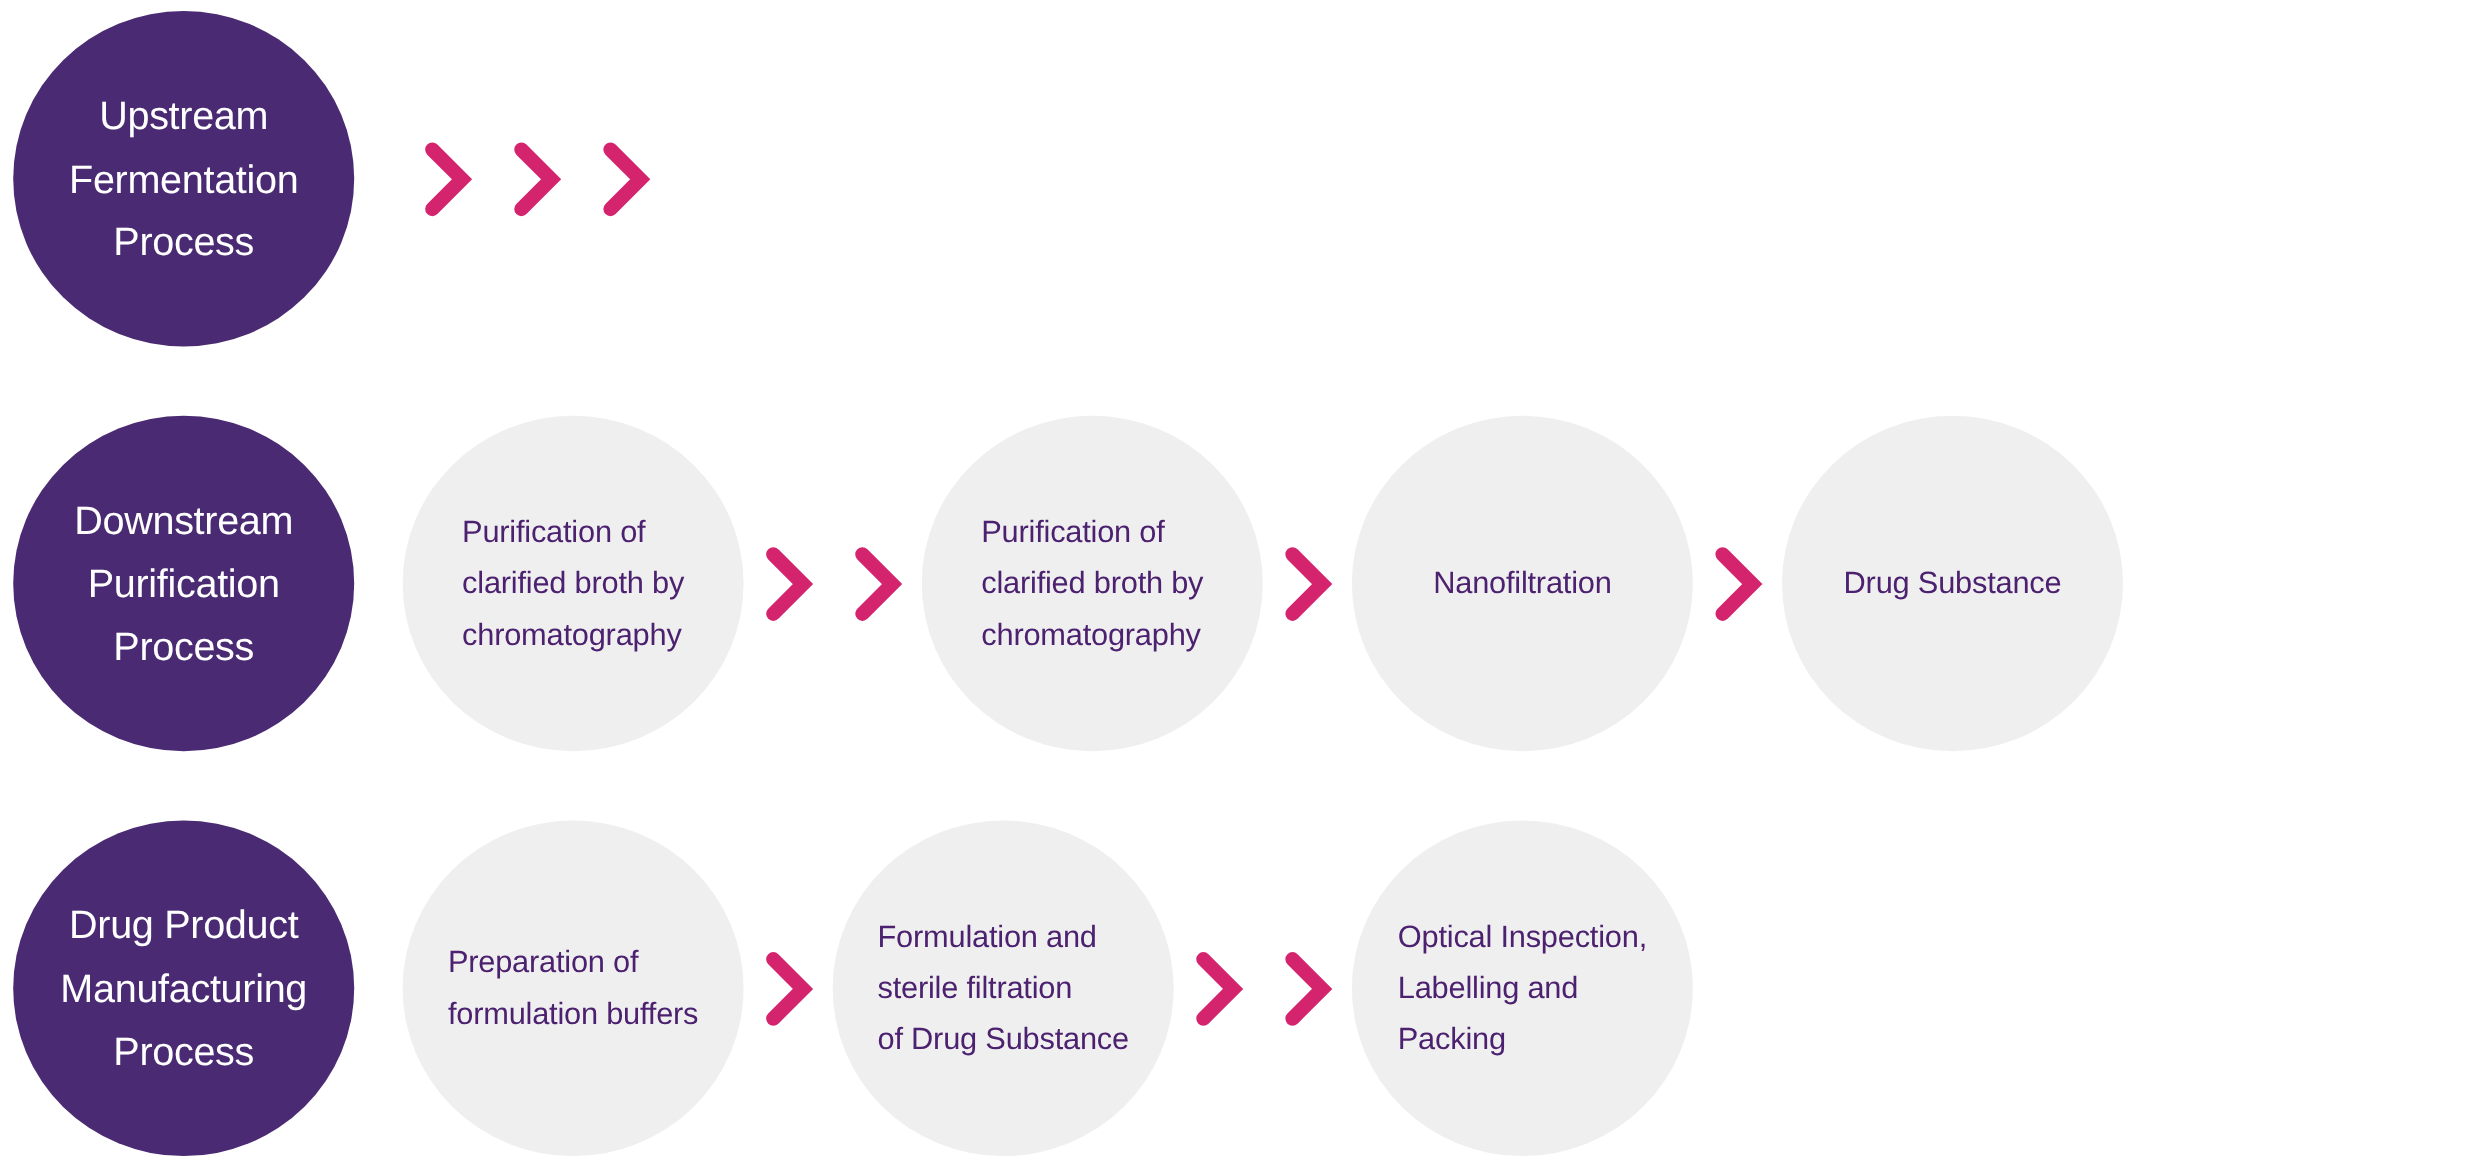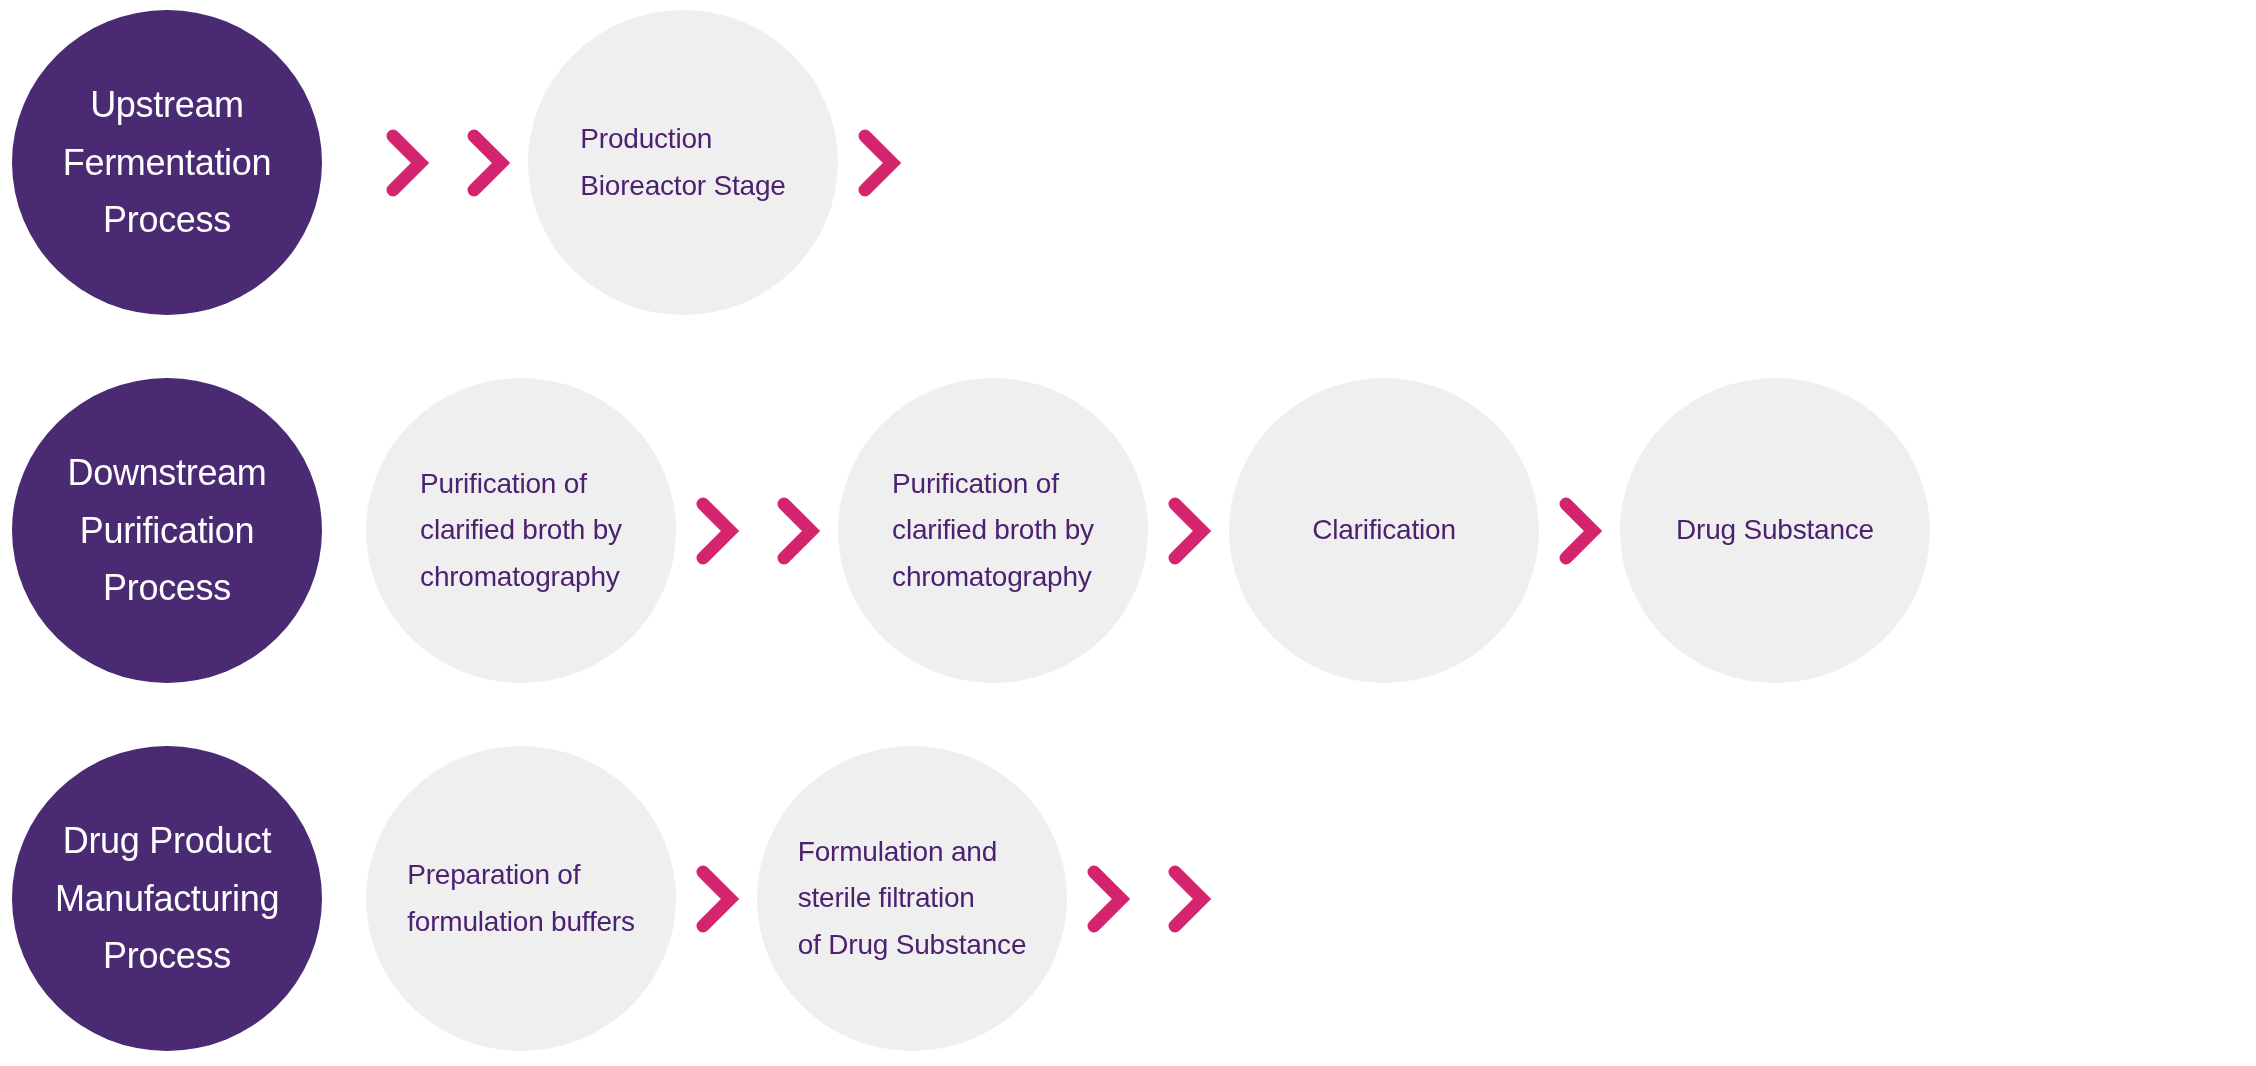--- a/index.html
+++ b/index.html
@@ -87,24 +87,20 @@
         <div class="chevron-slot">
           <svg width="46" height="72" viewBox="0 0 46 72">
             <polyline points="9,9 36,36 9,63" fill="none" stroke="#d5246e" stroke-width="13" stroke-linecap="round" stroke-linejoin="miter"></polyline>
           </svg>
         </div>
         <div class="chevron-slot">
           <svg width="46" height="72" viewBox="0 0 46 72">
             <polyline points="9,9 36,36 9,63" fill="none" stroke="#d5246e" stroke-width="13" stroke-linecap="round" stroke-linejoin="miter"></polyline>
           </svg>
         </div>
-        <div class="circle step-circle">
-          <div class="label">Production
-Bioreactor Stage</div>
-        </div>
         <div class="chevron-slot">
           <svg width="46" height="72" viewBox="0 0 46 72">
             <polyline points="9,9 36,36 9,63" fill="none" stroke="#d5246e" stroke-width="13" stroke-linecap="round" stroke-linejoin="miter"></polyline>
           </svg>
         </div>
       </div>
       <div class="flow-row">
         <div class="circle leader-circle">
           <div class="label">Downstream
 Purification
@@ -130,21 +126,21 @@
           <div class="label">Purification of
 clarified broth by
 chromatography</div>
         </div>
         <div class="chevron-slot">
           <svg width="46" height="72" viewBox="0 0 46 72">
             <polyline points="9,9 36,36 9,63" fill="none" stroke="#d5246e" stroke-width="13" stroke-linecap="round" stroke-linejoin="miter"></polyline>
           </svg>
         </div>
         <div class="circle step-circle">
-          <div class="label">Clarification</div>
+          <div class="label">Nanofiltration</div>
         </div>
         <div class="chevron-slot">
           <svg width="46" height="72" viewBox="0 0 46 72">
             <polyline points="9,9 36,36 9,63" fill="none" stroke="#d5246e" stroke-width="13" stroke-linecap="round" stroke-linejoin="miter"></polyline>
           </svg>
         </div>
         <div class="circle step-circle">
           <div class="label">Drug Substance</div>
         </div>
       </div>
@@ -172,15 +168,20 @@
         <div class="chevron-slot">
           <svg width="46" height="72" viewBox="0 0 46 72">
             <polyline points="9,9 36,36 9,63" fill="none" stroke="#d5246e" stroke-width="13" stroke-linecap="round" stroke-linejoin="miter"></polyline>
           </svg>
         </div>
         <div class="chevron-slot">
           <svg width="46" height="72" viewBox="0 0 46 72">
             <polyline points="9,9 36,36 9,63" fill="none" stroke="#d5246e" stroke-width="13" stroke-linecap="round" stroke-linejoin="miter"></polyline>
           </svg>
         </div>
+        <div class="circle step-circle">
+          <div class="label">Optical Inspection,
+Labelling and
+Packing</div>
+        </div>
       </div>
     </div>
 </div>
 
 </body></html>

